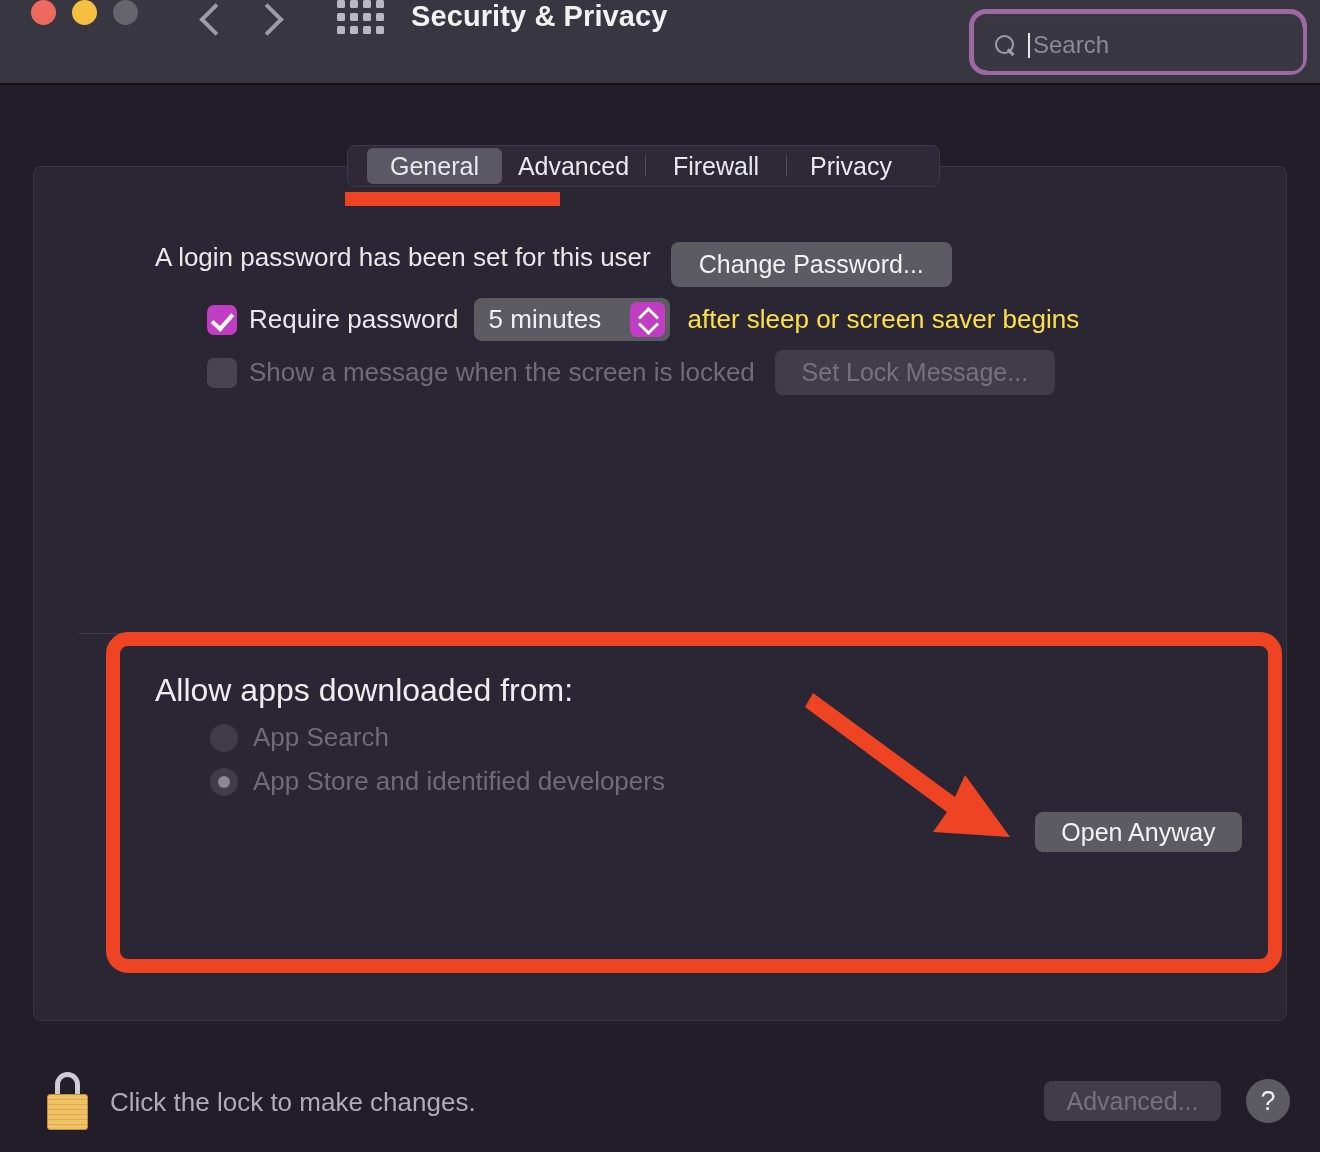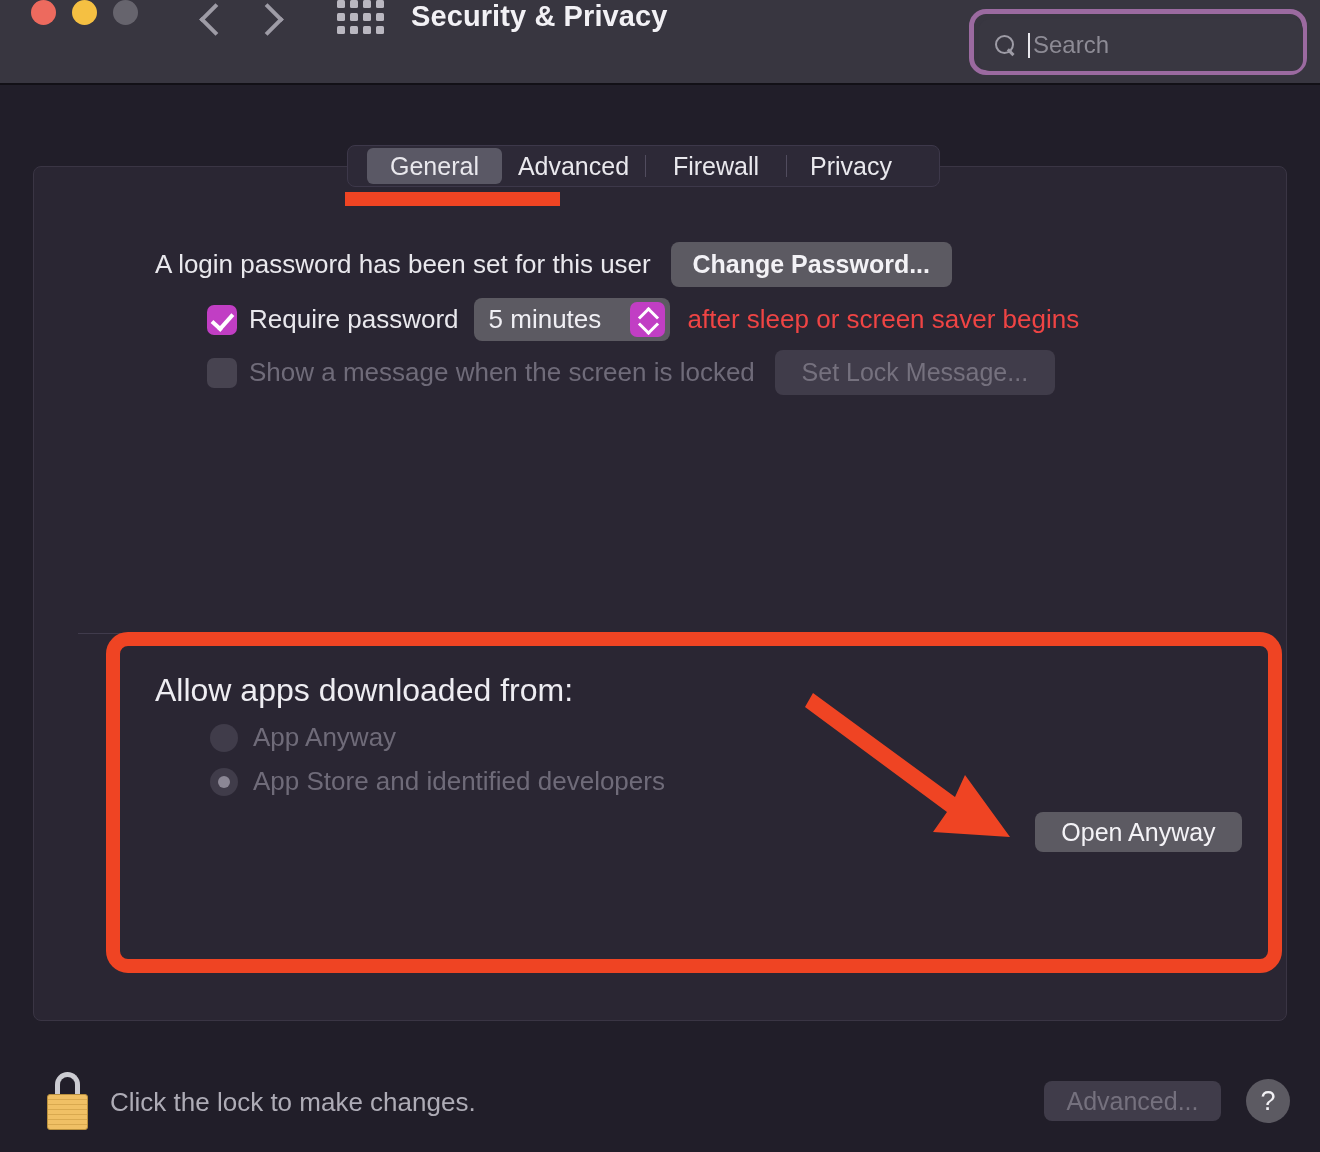--- a/index.html
+++ b/index.html
@@ -85,27 +85,27 @@
   .tab-general { width: 135px; }
   .tab-filevault { width: 143px; }
   .tab-firewall { width: 140px; }
   .tab-privacy { width: 128px; }
   .tab-underline {
     position: absolute; left: 345px; top: 192px; width: 215px; height: 14px;
     background: #ef4423;
   }
 
   
-  .row-pw { position: absolute; left: 155px; top: 242px; display: flex; align-items: center; }
+  .row-pw { position: absolute; left: 155px; top: 242px; display: flex; align-items: flex-start; }
   .pw-label { font-size: 26px; color: #e9e8ed; }
   .btn {
     background: #5c5a62; border-radius: 8px; color: #f3f2f6;
     font-size: 25px; display: flex; align-items: center; justify-content: center;
   }
-  .btn-change { margin-left: 20px; width: 281px; height: 45px; font-weight: bold; }
+  .btn-change { margin-left: 20px; width: 281px; height: 45px; }
 
   .row-require { position: absolute; left: 207px; top: 298px; display: flex; align-items: center; }
   .cbox {
     width: 30px; height: 30px; border-radius: 7px; background: #c13ec4;
     position: relative; flex: none;
   }
   .cbox::after {
     content: ""; position: absolute; left: 9px; top: 4px; width: 9px; height: 17px;
     border-right: 4px solid #fff; border-bottom: 4px solid #fff; transform: rotate(42deg);
   }
@@ -120,21 +120,21 @@
   .stepper {
     position: absolute; right: 5px; top: 4px; width: 35px; height: 35px;
     background: #c13ec4; border-radius: 7px;
   }
   .stepper::before, .stepper::after {
     content: ""; position: absolute; left: 11px; width: 12px; height: 12px;
     border-left: 3px solid #fff; border-top: 3px solid #fff;
   }
   .stepper::before { top: 8px; transform: rotate(45deg); }
   .stepper::after { top: 15px; transform: rotate(225deg); }
-  .req-after { font-size: 26px; color: #ef4444; margin-left: 18px; }
+  .req-after { font-size: 26px; color: #fde047; margin-left: 18px; }
 
   .row-lockmsg { position: absolute; left: 207px; top: 350px; display: flex; align-items: center; }
   .dim-label { font-size: 26px; color: #6f6b79; margin-left: 12px; }
   .btn-dim { background: #403c4a; color: #75717e; }
   .btn-lockmsg { margin-left: 20px; width: 280px; height: 45px; }
 
   
   .sep-line { position: absolute; left: 78px; top: 633px; width: 1165px; height: 1px; background: #403b4c; }
 
   
@@ -265,21 +265,21 @@
     <span class="dim-label">Show a message when the screen is locked</span>
     <span class="btn btn-dim btn-lockmsg">Set Lock Message...</span>
   </div>
 
   <div class="sep-line"></div>
 
   <div class="allow-title">Allow apps downloaded from:</div>
 
   <div class="radio-row radio-1">
     <span class="radio"></span>
-    <span class="radio-label">App Anyway</span>
+    <span class="radio-label">App Search</span>
   </div>
 
   <div class="radio-row radio-2">
     <span class="radio radio-on"></span>
     <span class="radio-label">App Store and identified developers</span>
   </div>
 
   <div class="btn btn-open">Open Anyway</div>
 
   <div class="redbox"></div>

